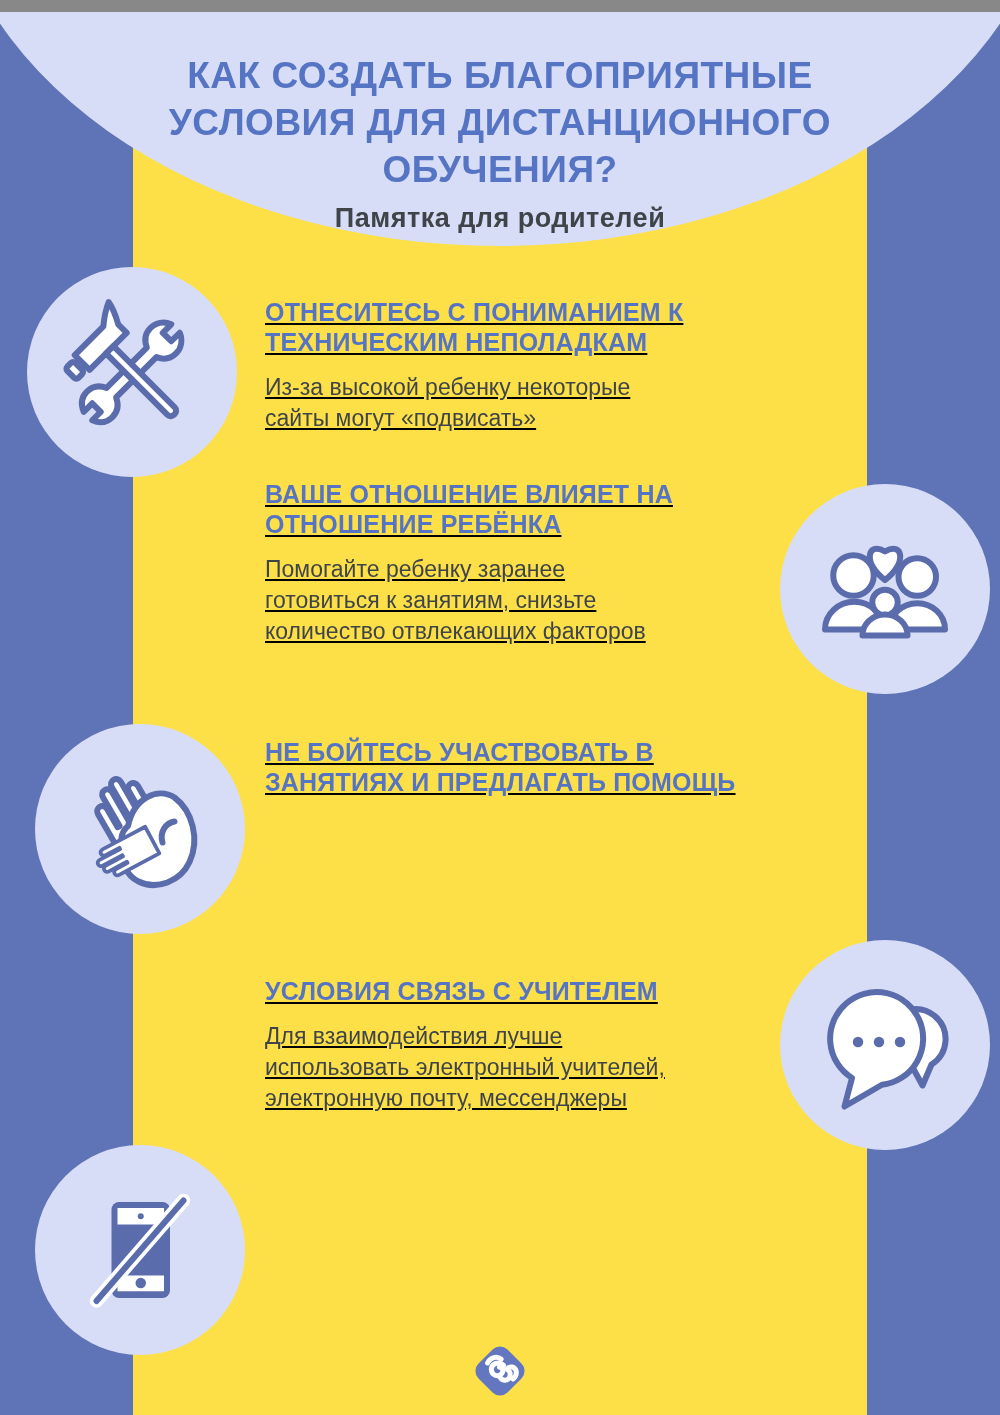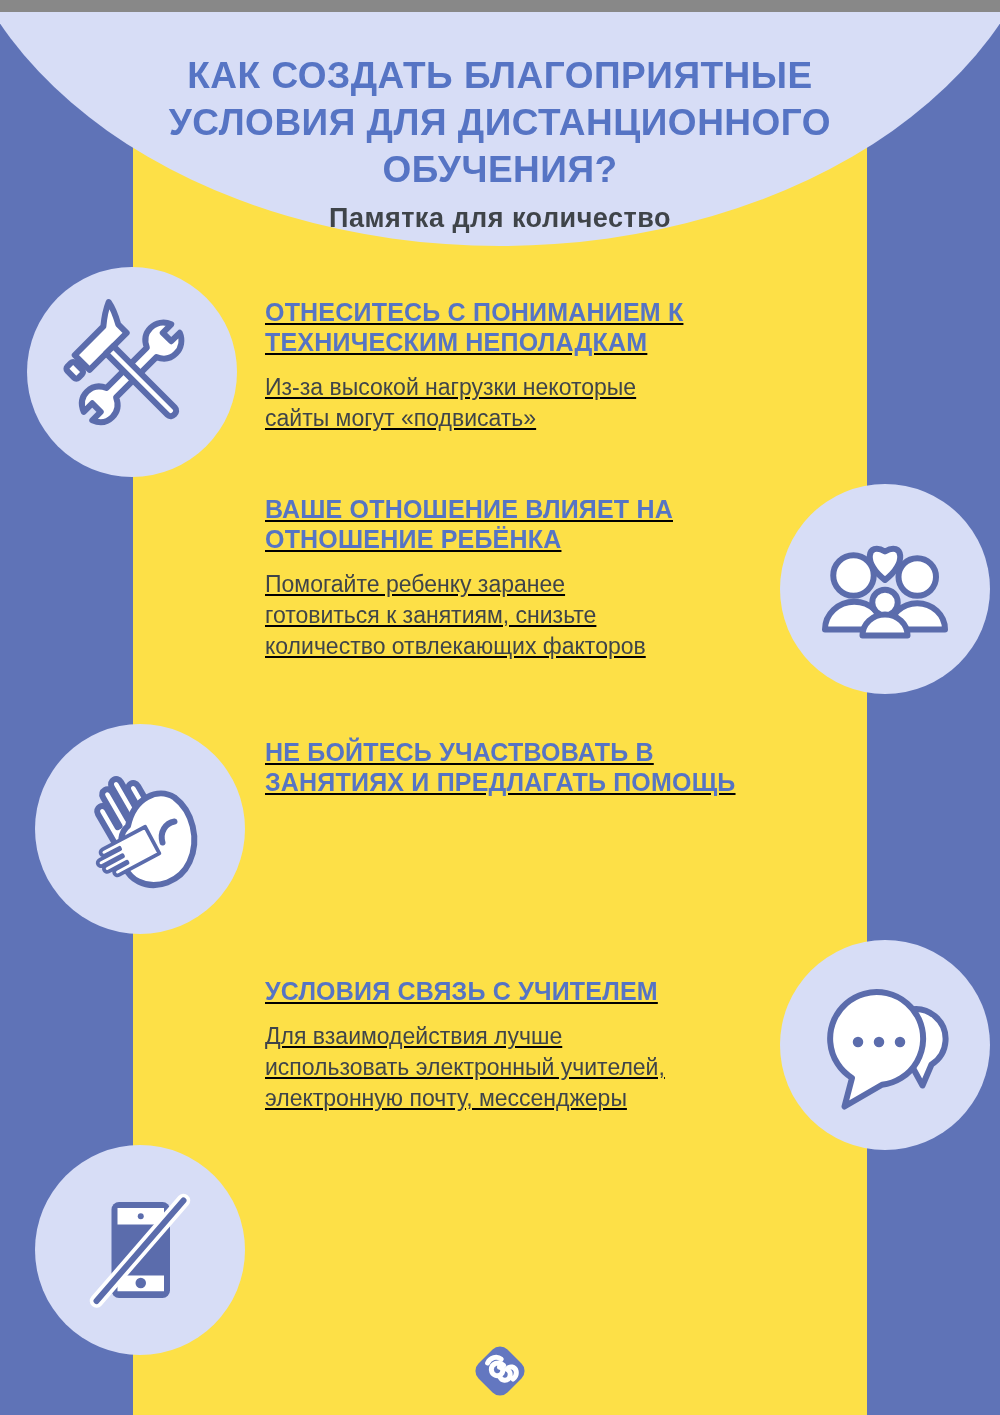--- a/index.html
+++ b/index.html
@@ -37,21 +37,21 @@
     background:var(--lavender); z-index:3;
     display:flex; align-items:center; justify-content:center;
   }
   .icon-circle svg{width:150px; height:150px; display:block;}
   .c1{left:27px;  top:255px;}
   .c2{left:780px; top:472px;}
   .c3{left:35px;  top:712px;}
   .c4{left:780px; top:928px;}
   .c5{left:35px;  top:1133px;}
   .section{position:absolute; left:265px; width:560px; z-index:4;text-decoration:underline;}
-  .s1{top:285px;} .s2{top:482px;} .s3{top:725px;} .s4{top:964px;} .s5{top:1157px;}
+  .s1{top:285px;} .s2{top:467px;} .s3{top:725px;} .s4{top:964px;} .s5{top:1157px;}
   .section h2{
     margin:0; color:var(--accent); font-size:25px; line-height:30px;
     font-weight:bold; white-space:pre-line; letter-spacing:.2px;
   }
   .section p{
     margin:15px 0 0 0; color:var(--ink); font-size:23px; line-height:31px;
     white-space:pre-line;
   }
   .footer-logo{
     position:absolute; left:0; top:1328px; width:1000px; z-index:4;
@@ -68,21 +68,21 @@
 <div class="poster">
 
   <div class="band left"></div>
   <div class="band right"></div>
 
   <div class="header-ellipse"></div>
   <div class="header-text">
     <h1 class="title">КАК СОЗДАТЬ БЛАГОПРИЯТНЫЕ
 УСЛОВИЯ ДЛЯ ДИСТАНЦИОННОГО
 ОБУЧЕНИЯ?</h1>
-    <div class="subtitle">Памятка для количество</div>
+    <div class="subtitle">Памятка для родителей</div>
   </div>
 
   <div class="icon-circle c1">
     <svg viewBox="0 0 200 200">
       <g stroke="#5b6cac" stroke-width="8" fill="#ffffff" stroke-linejoin="round" stroke-linecap="round">
         <g transform="rotate(45 100 100)">
           <path d="M92 18 L92 34 L108 34 L108 18 C118 22 124 31 124 41 C124 51 118 59 109 63 L109 139 C118 143 124 151 124 161 C124 171 118 179 108 183 L108 167 L92 167 L92 183 C82 179 76 171 76 161 C76 151 82 143 91 139 L91 63 C82 59 76 51 76 41 C76 31 82 22 92 18 Z"></path>
         </g>
         <g transform="rotate(-45 100 100)">
           <path d="M62 30 L116 30 C128 20 137 15 144 12 C142 23 137 33 132 42 L132 58 L62 58 Z"></path>
@@ -144,21 +144,21 @@
       <rect x="70" y="134" width="62" height="21" fill="#ffffff"></rect>
       <circle cx="101" cy="144" r="7" fill="#5b6cac"></circle>
       <line x1="42" y1="168" x2="158" y2="34" stroke="#ffffff" stroke-width="18" stroke-linecap="round"></line>
       <line x1="42" y1="168" x2="158" y2="34" stroke="#5b6cac" stroke-width="8" stroke-linecap="round"></line>
     </svg>
   </div>
 
   <div class="section s1">
     <h2>ОТНЕСИТЕСЬ С ПОНИМАНИЕМ К
 ТЕХНИЧЕСКИМ НЕПОЛАДКАМ</h2>
-    <p>Из-за высокой нагрузки некоторые
+    <p>Из-за высокой ребенку некоторые
 сайты могут «подвисать»</p>
   </div>
 
   <div class="section s2">
     <h2>ВАШЕ ОТНОШЕНИЕ ВЛИЯЕТ НА
 ОТНОШЕНИЕ РЕБЁНКА</h2>
     <p>Помогайте ребенку заранее
 готовиться к занятиям, снизьте
 количество отвлекающих факторов</p>
   </div>

